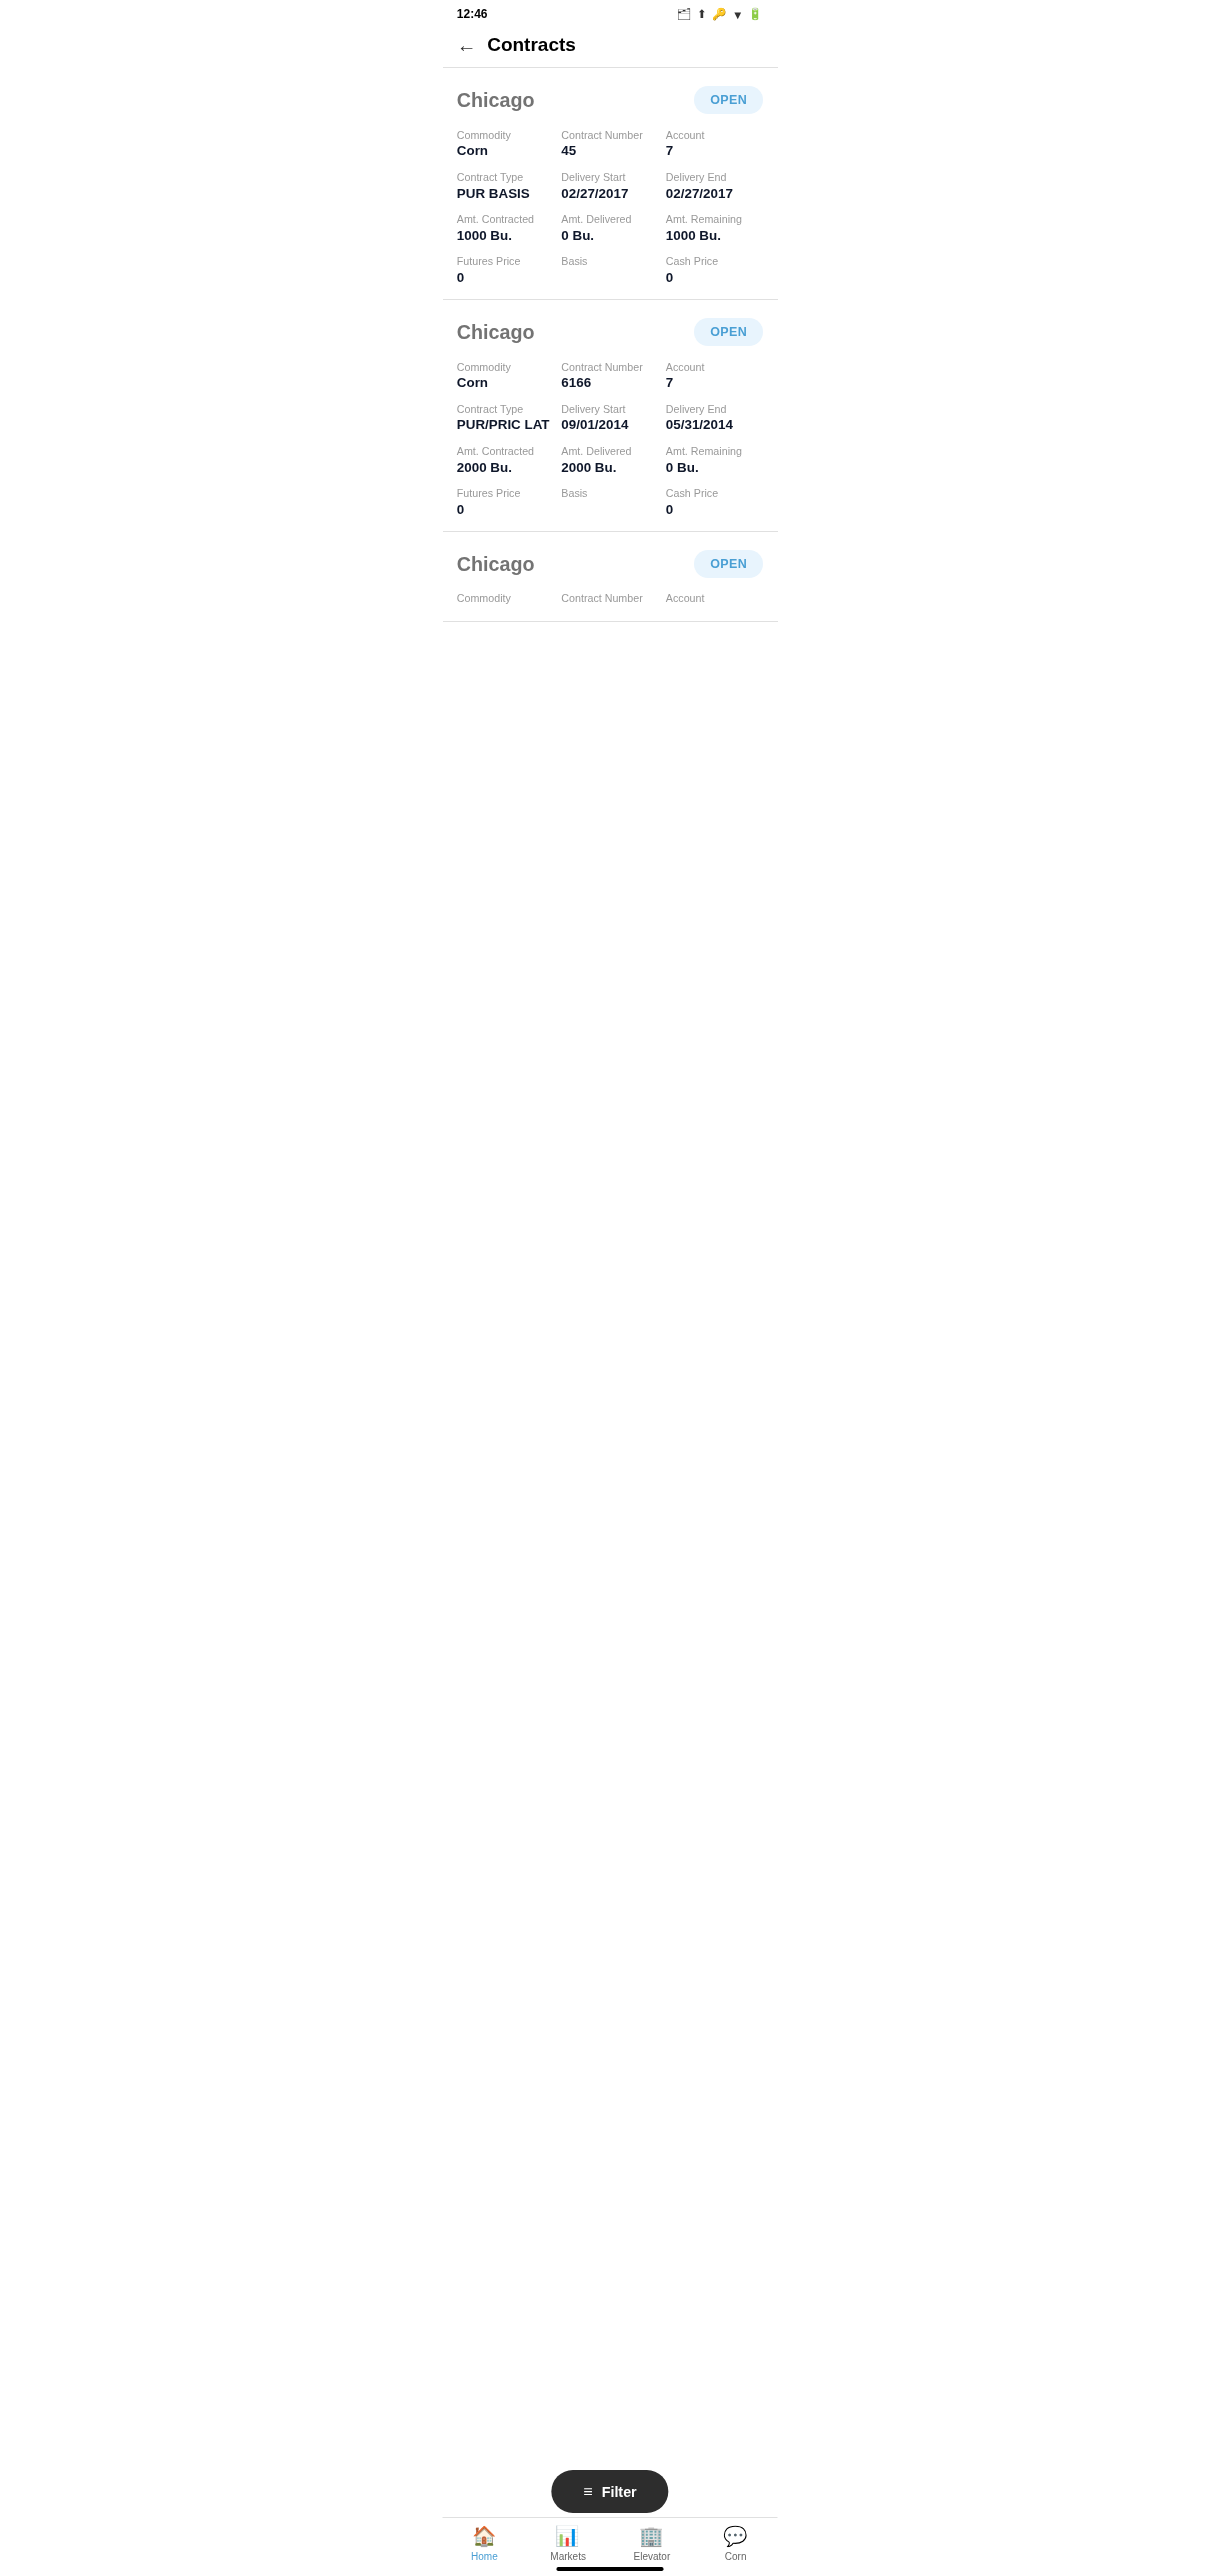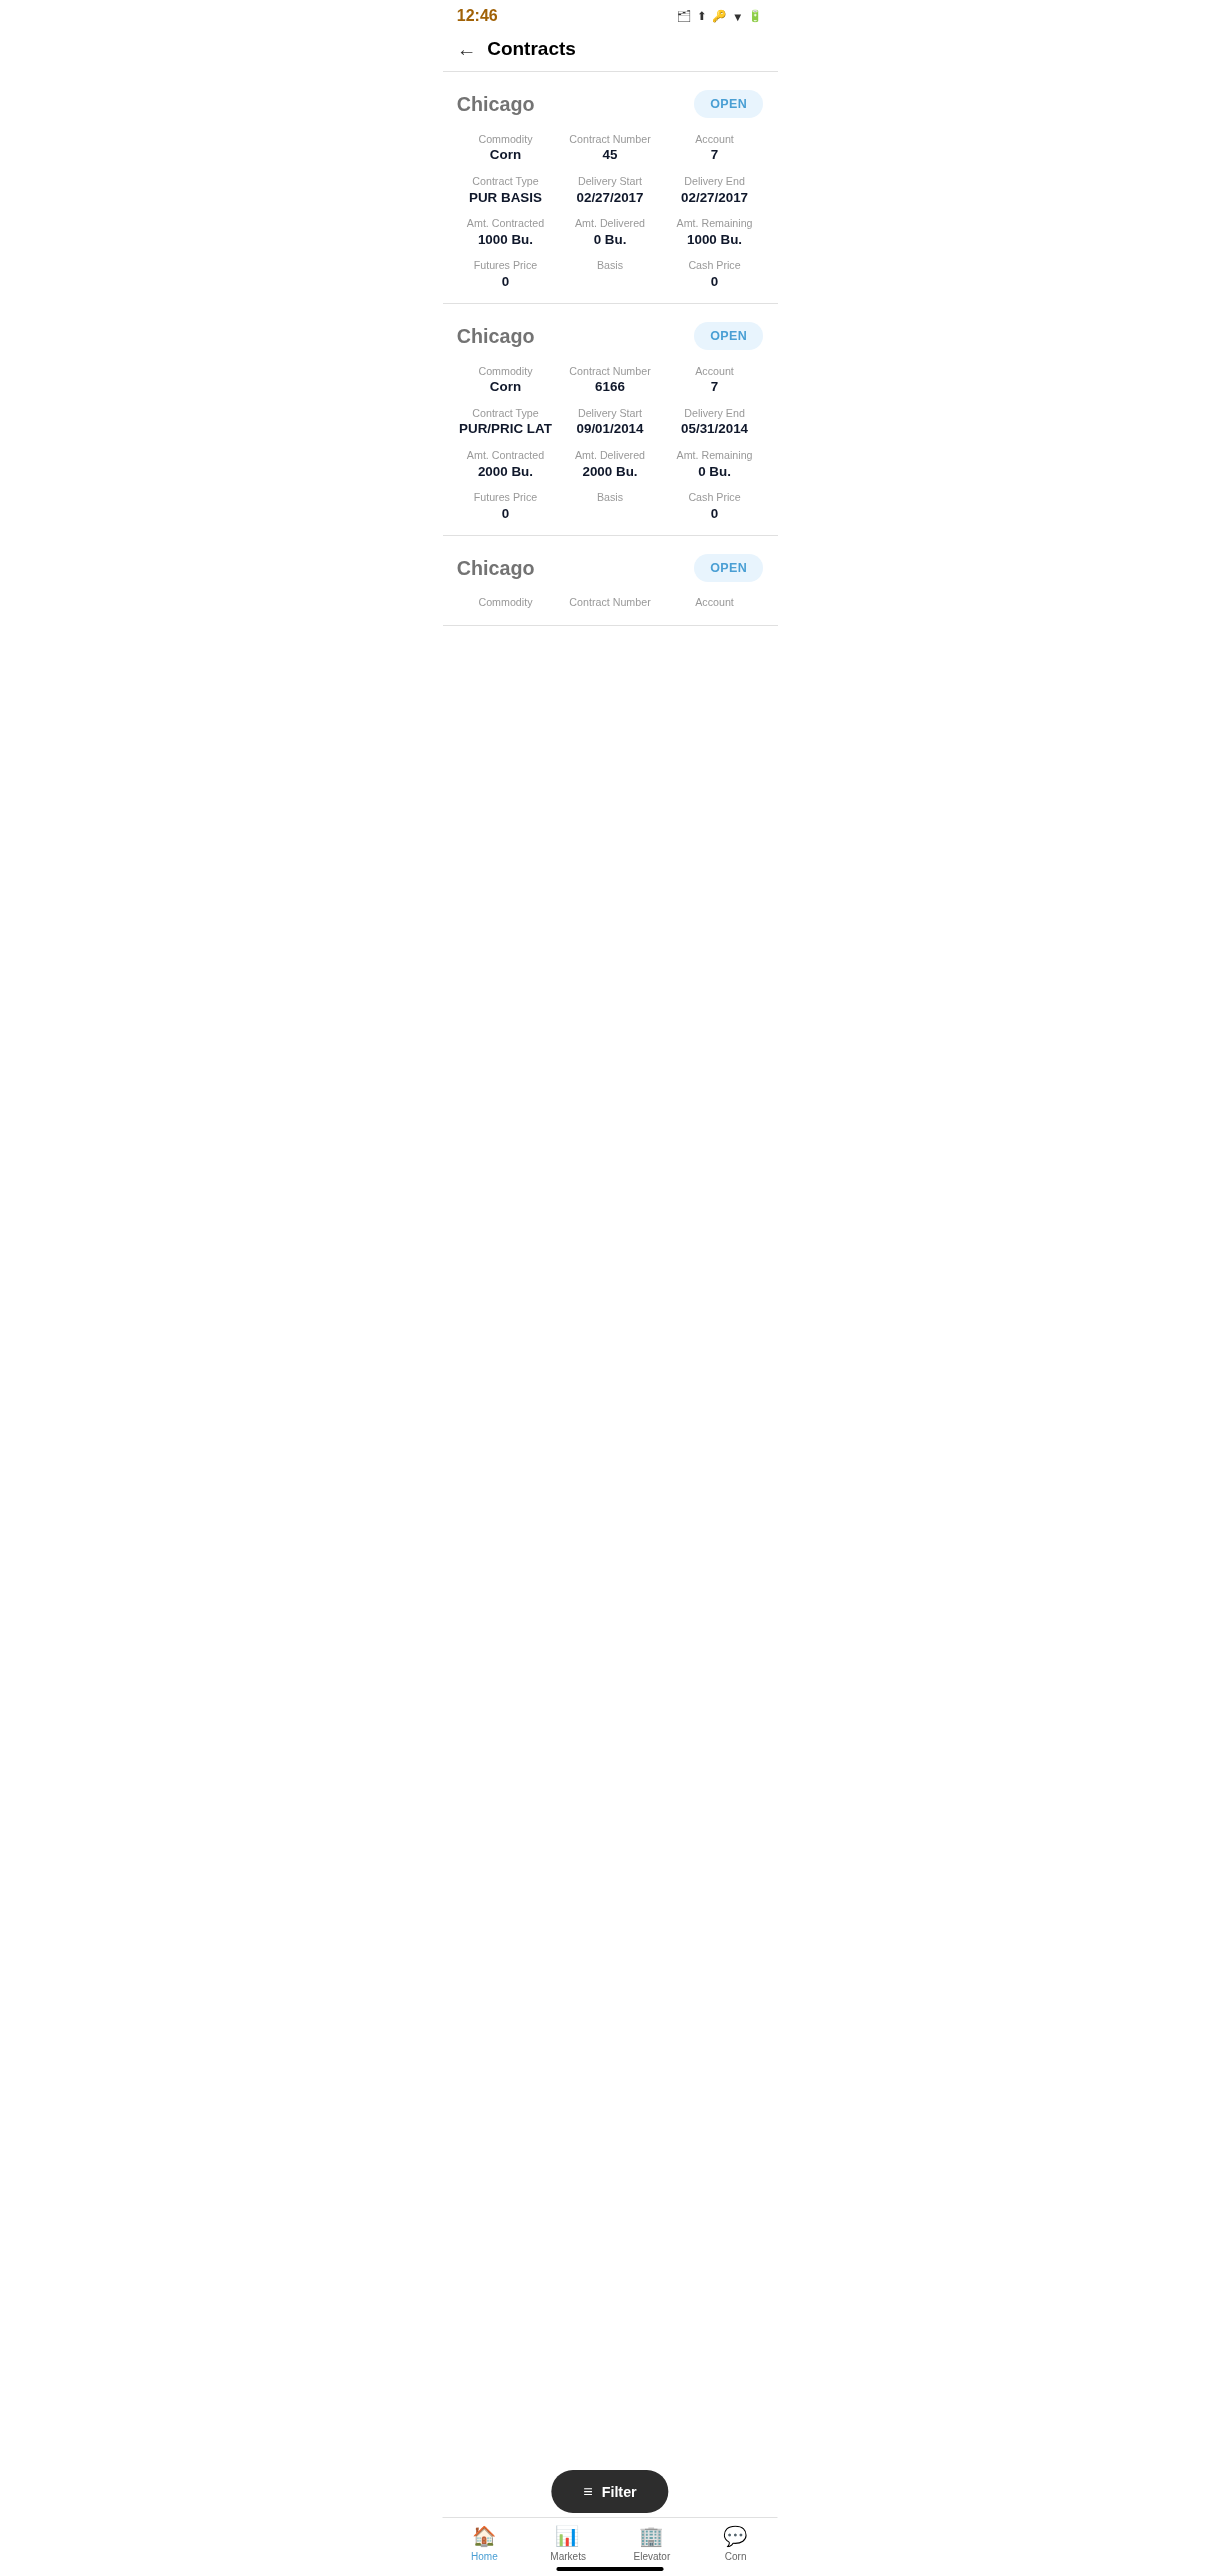--- a/index.html
+++ b/index.html
@@ -16,23 +16,23 @@
 
     
     .status-bar {
       display: flex;
       justify-content: space-between;
       align-items: center;
       padding: 7.2px 14.3px 3.6px;
       background: #fff;
     }
     .status-time {
-      font-size: 16px;
+      font-size: 12px;
       font-weight: 600;
-      color: #a16207;
+      color: #000000;
     }
     .status-icons {
       display: flex;
       align-items: center;
       gap: 5.4px;
     }
     .status-icon {
       font-size: 11.6px;
       color: #333;
     }
@@ -92,21 +92,20 @@
       font-size: 12.5px;
       font-weight: 600;
       letter-spacing: 0.4px;
     }
 
     
     .contract-grid {
       display: grid;
       grid-template-columns: 1fr 1fr 1fr;
       gap: 12.5px 7.2px;
-      text-align: center;
     }
     .field-group {}
     .field-label {
       font-size: 10.7px;
       color: #999;
       margin-bottom: 2.7px;
     }
     .field-value {
       font-size: 13.4px;
       font-weight: 600;

